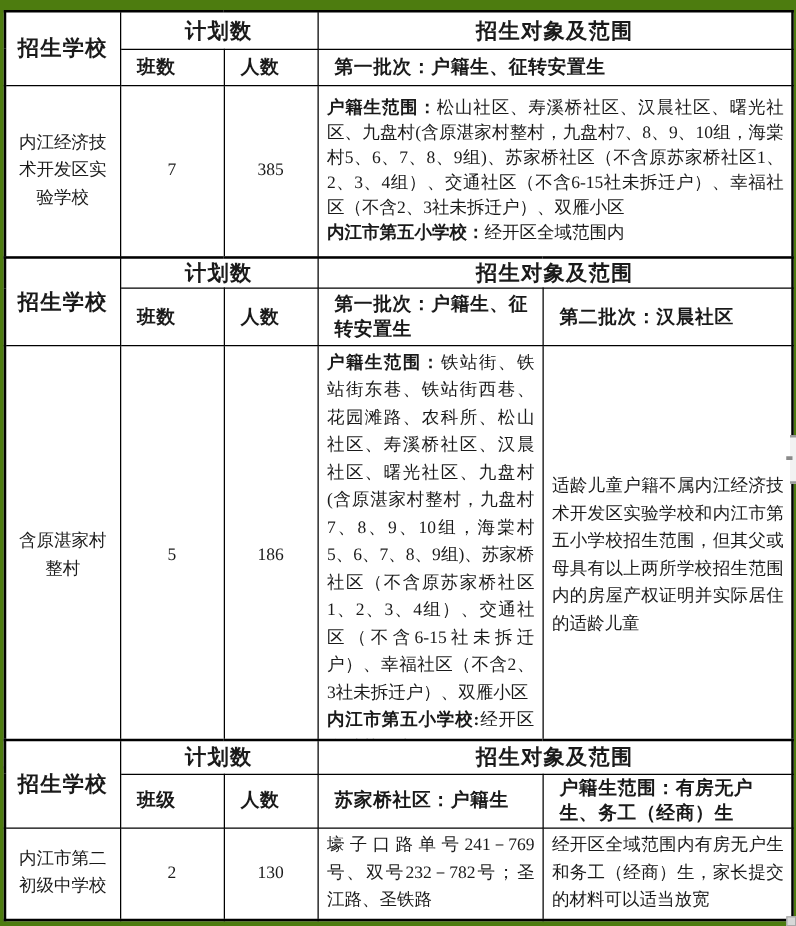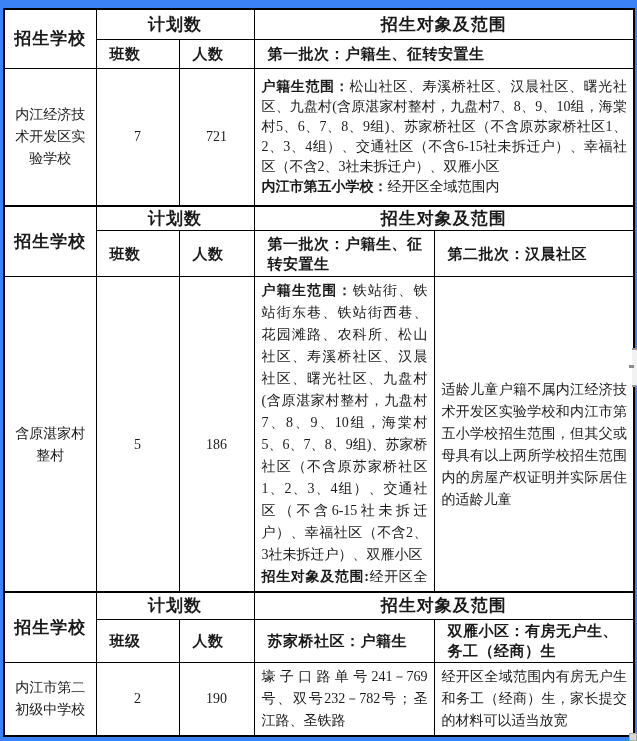--- a/index.html
+++ b/index.html
@@ -5,21 +5,21 @@
   * { box-sizing: border-box; margin: 0; padding: 0; }
   html,body { width: 637px; height: 741px; }
   body {
     background: #ffffff;
     font-family: "Liberation Serif", serif;
     color: #1a1a1a;
   }
   .canvas {
     position: relative;
     width: 637px; height: 741px;
-    background: #3b82f6;
+    background: #4d7c0f;
     overflow: hidden;
   }
   table.sec {
     position: absolute;
     left: 3px;
     width: 630px;
     border-collapse: collapse;
     table-layout: fixed;
     background: #ffffff;
   }
@@ -109,21 +109,21 @@
       <td class="hdr">招生对象及范围</td>
     </tr>
     <tr style="height:29px">
       <td class="hdr2">班数</td>
       <td class="hdr2">人数</td>
       <td class="hdr2">第一批次：户籍生、征转安置生</td>
     </tr>
     <tr style="height:138px">
       <td class="school">内江经济技术开发区实验学校</td>
       <td class="num">7</td>
-      <td class="num">721</td>
+      <td class="num">385</td>
       <td class="content lh20"><span class="b">户籍生范围：</span><span>松山社区、寿溪桥社区、汉晨社区、曙光社区、九盘村(含原湛家村整村，九盘村7、8、9、10组，海棠村5、6、7、8、9组)、苏家桥社区（不含原苏家桥社区1、2、3、4组）、交通社区（不含6-15社未拆迁户）、幸福社区（不含2、3社未拆迁户）、双雁小区</span><br><span class="b">内江市第五小学校：</span><span>经开区全域范围内</span></td>
     </tr>
   </tbody>
     </table>
 
   <table class="sec s2">
     <colgroup>
         <col style="width:92px">
         <col style="width:83px">
         <col style="width:75px">
@@ -139,21 +139,21 @@
     <tr style="height:46px">
       <td class="hdr2">班数</td>
       <td class="hdr2">人数</td>
       <td class="hdr2">第一批次：户籍生、征转安置生</td>
       <td class="hdr2">第二批次：汉晨社区</td>
     </tr>
     <tr style="height:314px">
       <td class="school">含原湛家村整村</td>
       <td class="num">5</td>
       <td class="num">186</td>
-      <td class="content lh22"><span class="b">户籍生范围：</span><span>铁站街、铁站街东巷、铁站街西巷、花园滩路、农科所、松山社区、寿溪桥社区、汉晨社区、曙光社区、九盘村(含原湛家村整村，九盘村7、8、9、10组，海棠村5、6、7、8、9组)、苏家桥社区（不含原苏家桥社区1、2、3、4组）、交通社区（不含6-15社未拆迁户）、幸福社区（不含2、3社未拆迁户）、双雁小区</span><br><span class="b">招生对象及范围:</span><span>经开区全域范围内</span></td>
+      <td class="content lh22"><span class="b">户籍生范围：</span><span>铁站街、铁站街东巷、铁站街西巷、花园滩路、农科所、松山社区、寿溪桥社区、汉晨社区、曙光社区、九盘村(含原湛家村整村，九盘村7、8、9、10组，海棠村5、6、7、8、9组)、苏家桥社区（不含原苏家桥社区1、2、3、4组）、交通社区（不含6-15社未拆迁户）、幸福社区（不含2、3社未拆迁户）、双雁小区</span><br><span class="b">内江市第五小学校:</span><span>经开区全域范围内</span></td>
       <td class="content lh22"><span>适龄儿童户籍不属内江经济技术开发区实验学校和内江市第五小学校招生范围，但其父或母具有以上两所学校招生范围内的房屋产权证明并实际居住的适龄儿童</span></td>
     </tr>
   </tbody>
     </table>
 
   <table class="sec s3">
     <colgroup>
         <col style="width:92px">
         <col style="width:83px">
         <col style="width:75px">
@@ -163,26 +163,26 @@
     <tbody>
         <tr style="height:27px">
       <td class="hdr" rowspan="2">招生学校</td>
       <td class="hdr" colspan="2">计划数</td>
       <td class="hdr" colspan="2">招生对象及范围</td>
     </tr>
     <tr style="height:43px">
       <td class="hdr2">班级</td>
       <td class="hdr2">人数</td>
       <td class="hdr2">苏家桥社区：户籍生</td>
-      <td class="hdr2">双雁小区：有房无户生、务工（经商）生</td>
+      <td class="hdr2">户籍生范围：有房无户生、务工（经商）生</td>
     </tr>
     <tr style="height:70px">
       <td class="school">内江市第二初级中学校</td>
       <td class="num">2</td>
-      <td class="num">190</td>
+      <td class="num">130</td>
       <td class="content lh22"><span>壕子口路单号241－769号、双号232－782号；圣江路、圣铁路</span></td>
       <td class="content lh22"><span>经开区全域范围内有房无户生和务工（经商）生，家长提交的材料可以适当放宽</span></td>
     </tr>
   </tbody>
     </table>
 
   <div class="scroll-sliver"></div>
   <div class="scroll-notch"></div>
   <div class="corner-box"></div>
 

